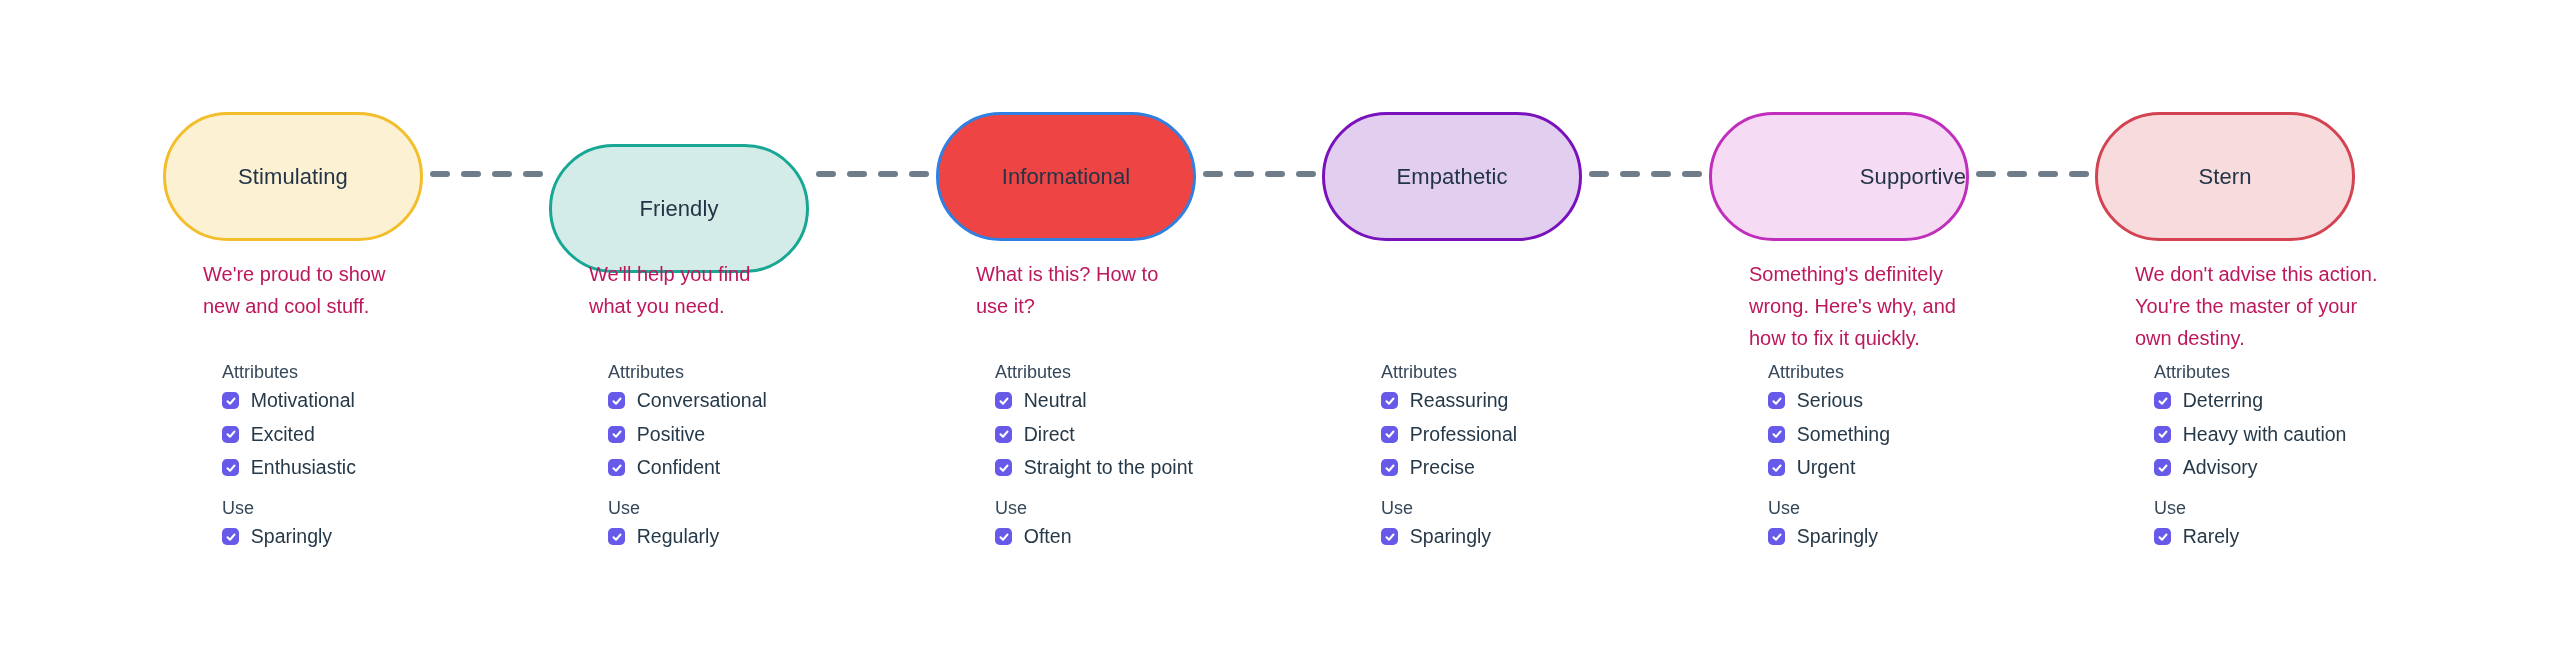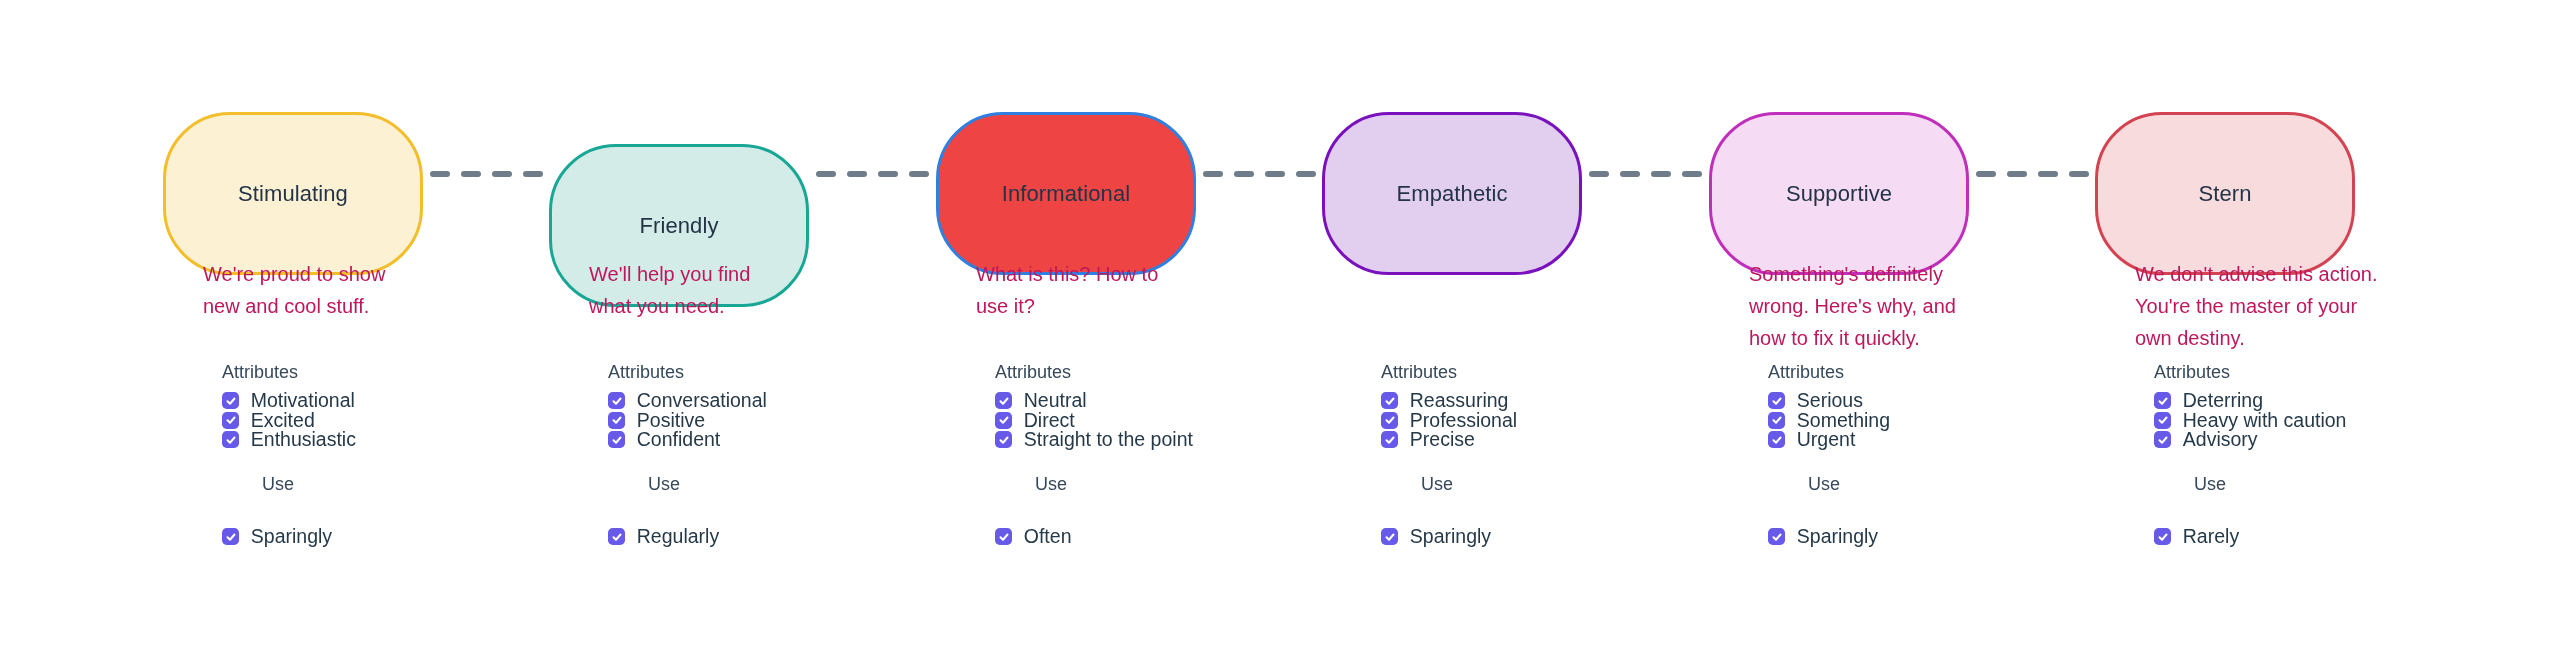--- a/index.html
+++ b/index.html
@@ -1,34 +1,34 @@
 <!DOCTYPE html>
 <html style="font-size:10.7px"><head>
 <meta charset="utf-8">
 <style>
   html,body{margin:0;padding:0;background:#ffffff;}
   body{font-family:"Liberation Sans","DejaVu Sans",sans-serif;}
   .canvas{position:relative;width:2576px;height:649px;background:#ffffff;overflow:hidden;}
   .col{position:absolute;top:0;width:386px;height:649px;}
   .pill{
-    position:absolute;left:0;top:112px;width:260px;height:163px;
+    position:absolute;left:0;top:112px;width:260px;height:129px;
     border:3.4px solid #999;border-radius:67px;box-sizing:border-box;
     display:flex;align-items:center;justify-content:center;
   }
   .pill-label{font-size:22px;font-weight:500;color:#233447;letter-spacing:0.1px;}
   .connector{
     position:absolute;left:267px;top:171px;width:113px;height:6px;
     display:none;justify-content:space-between;align-items:center;
   }
   .dash{width:20px;height:6px;border-radius:3.4px;background:#6F7D8B;}
   .desc{position:absolute;left:40px;top:258px;font-size:20px;line-height:32px;color:#be185d;white-space:nowrap;}
   .sec-header{position:absolute;left:59px;font-size:18px;font-weight:normal;color:#36485A;}
   .attrs-header{top:362px;}
-  .use-header{top:474px;margin-left:40px;}
-  .rows{position:absolute;left:59px;display:flex;flex-direction:column;}
+  .use-header{top:498px;}
+  .rows{position:absolute;left:59px;display:flex;flex-direction:column;gap:14px;}
   .attrs-list{top:391px;}
   .use-list{top:527px;}
   .row{display:flex;align-items:center;height:19.5px;}
   .cb{
     width:17.4px;height:17.4px;border-radius:4.7px;background:#675AE9;
     display:inline-flex;align-items:center;justify-content:center;flex:0 0 17.4px;
   }
   .cb svg{width:12px;height:12px;display:block;}
   .cb-label{margin-left:11.4px;font-size:19.5px;color:#263949;white-space:nowrap;}
 </style>
@@ -238,21 +238,21 @@
     <span class="cb" role="checkbox" aria-checked="true" style="background: rgb(103, 90, 233);">
       <svg viewBox="0 0 24 24">
         <path d="M5 12.5 L10 17.5 L19 7" fill="none" stroke="#ffffff" stroke-width="4" stroke-linecap="round" stroke-linejoin="round"></path>
       </svg>
     </span>
     <span class="cb-label">Sparingly</span>
   </div>
       </div>
   </div>
     <div class="col" style="left: 1709px;">
-    <div class="pill" style="border-color: rgb(192, 47, 188); background: rgb(245, 219, 243);">
+    <div class="pill" style="border-color: rgb(192, 47, 188); background: rgb(245, 219, 243); justify-content: flex-end;">
       <span class="pill-label">Supportive</span>
     </div>
     <div class="connector" style="display: flex;">
       <i class="dash" style="background: rgb(111, 125, 139);"></i>
         <i class="dash" style="background: rgb(111, 125, 139);"></i>
         <i class="dash" style="background: rgb(111, 125, 139);"></i>
         <i class="dash" style="background: rgb(111, 125, 139);"></i>
     </div>
     <div class="desc">
         <div>Something's definitely</div>

